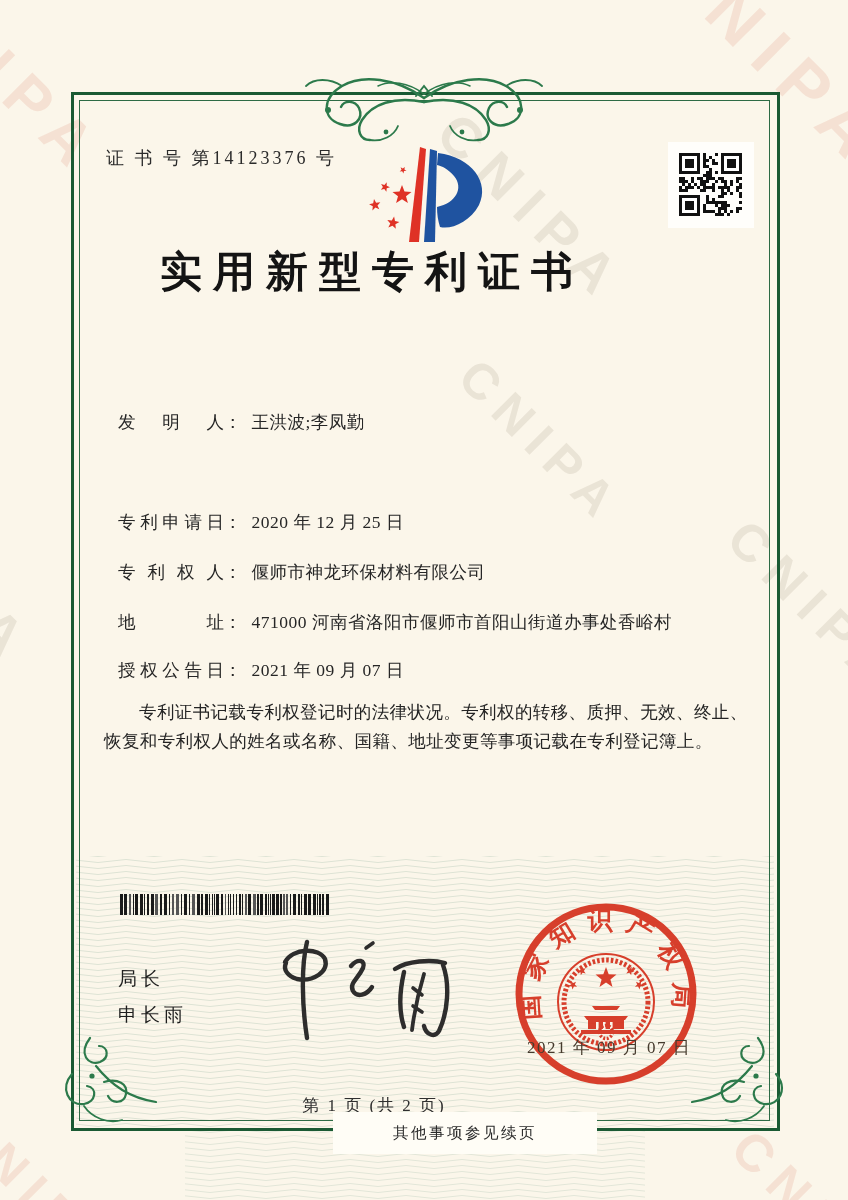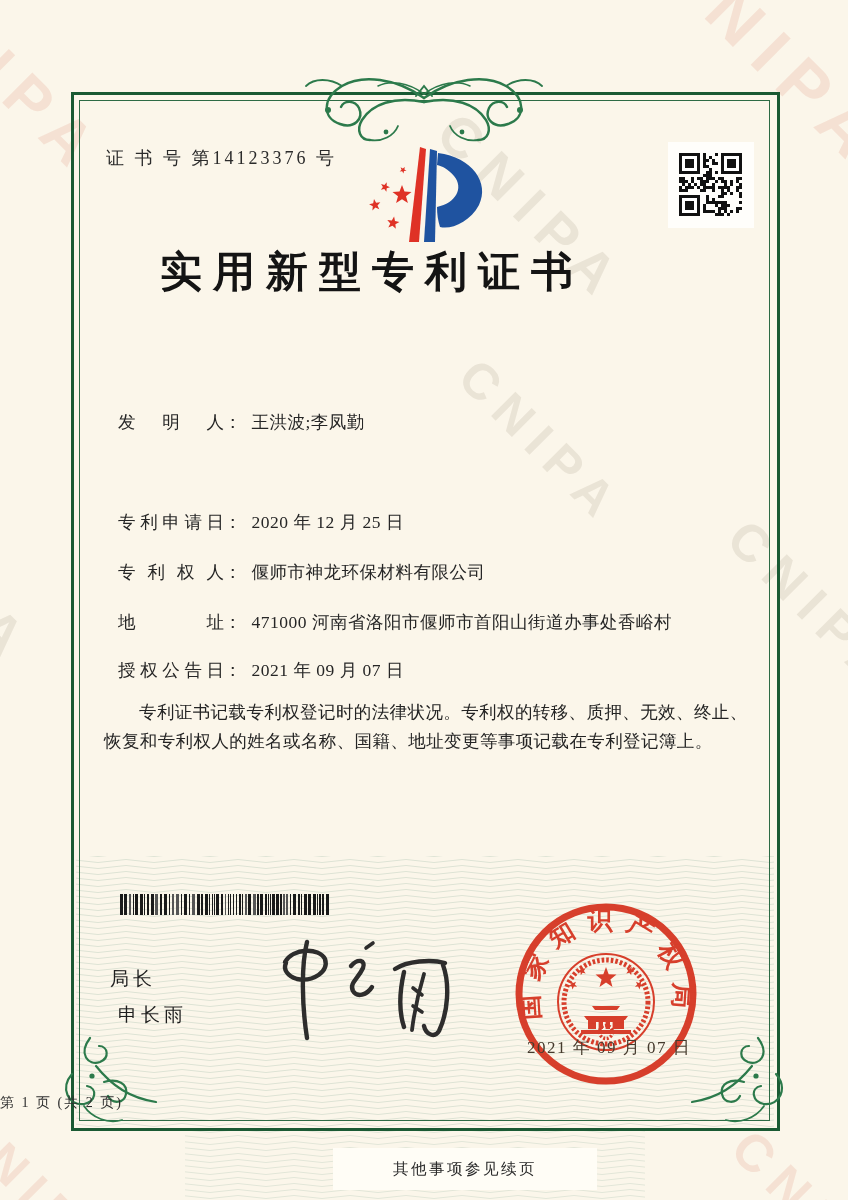--- a/index.html
+++ b/index.html
@@ -47,30 +47,30 @@
   .frow2{position:absolute;left:455px;font-size:17.5px;z-index:4;white-space:nowrap;}
   .frow2 .flabel{width:92px;}
 
   
   .body-text{left:104px;top:698px;width:644px;z-index:4;}
   .body-text p{margin:0;font-size:17.5px;line-height:29px;letter-spacing:0.4px;
                text-indent:2em;color:#242424;}
 
   #barcode{left:120px;top:894px;z-index:4;}
 
-  .director-title{left:110px;top:966px;font-size:19px;letter-spacing:4px;color:#1e1e1e;z-index:5;}
+  .director-title{left:118px;top:966px;font-size:19px;letter-spacing:4px;color:#1e1e1e;z-index:5;}
   .director-name{left:118px;top:1002px;font-size:19px;letter-spacing:4px;color:#1e1e1e;z-index:5;}
   #signature{left:245px;top:932px;z-index:5;}
 
   #seal{left:512px;top:900px;z-index:4;}
   .seal-date{left:527px;top:1036px;font-size:17px;letter-spacing:1.5px;color:#453a2d;z-index:5;white-space:nowrap;}
 
-  .page-num{left:0;top:1094px;width:748px;text-align:left;font-size:14px;
+  .page-num{left:0;top:1094px;width:748px;text-align:center;font-size:17px;
             letter-spacing:2px;color:#2f2f2f;z-index:4;}
-  .note-box{left:333px;top:1148px;width:264px;height:42px;background:#fffdf6;z-index:4;
+  .note-box{left:333px;top:1112px;width:264px;height:42px;background:#fffdf6;z-index:4;
             text-align:center;line-height:42px;font-size:15.5px;letter-spacing:2.5px;color:#2a2a2a;}
 </style>
 </head>
 <body>
 
 <div id="page">
 
   <svg id="waves" class="abs" width="848" height="1200">
     <defs>
       <pattern id="wv" width="56" height="6" patternUnits="userSpaceOnUse">

